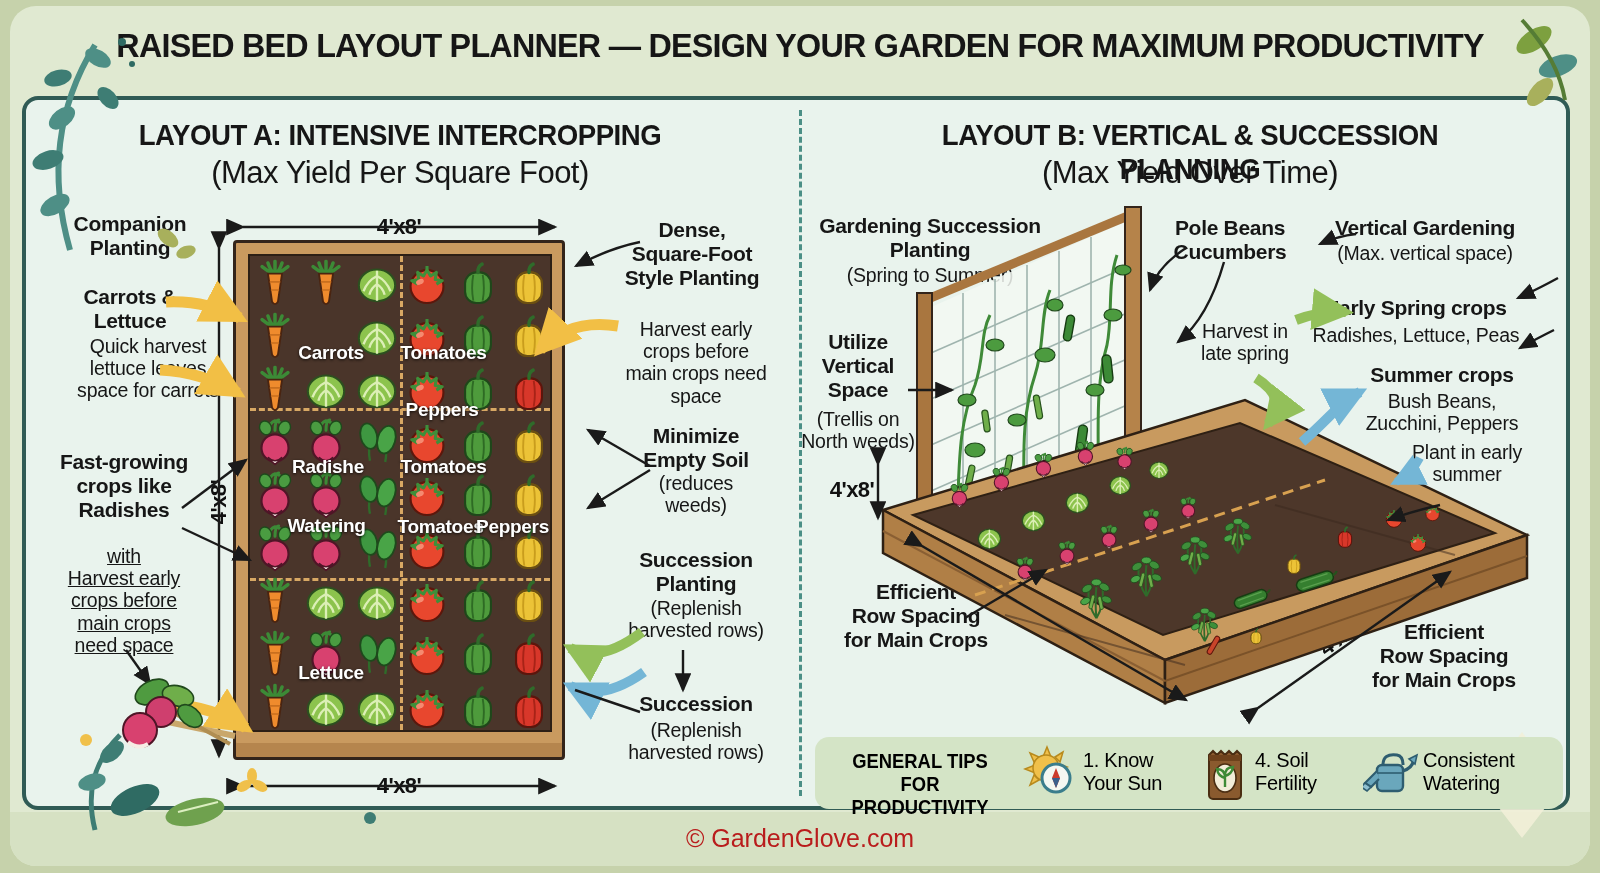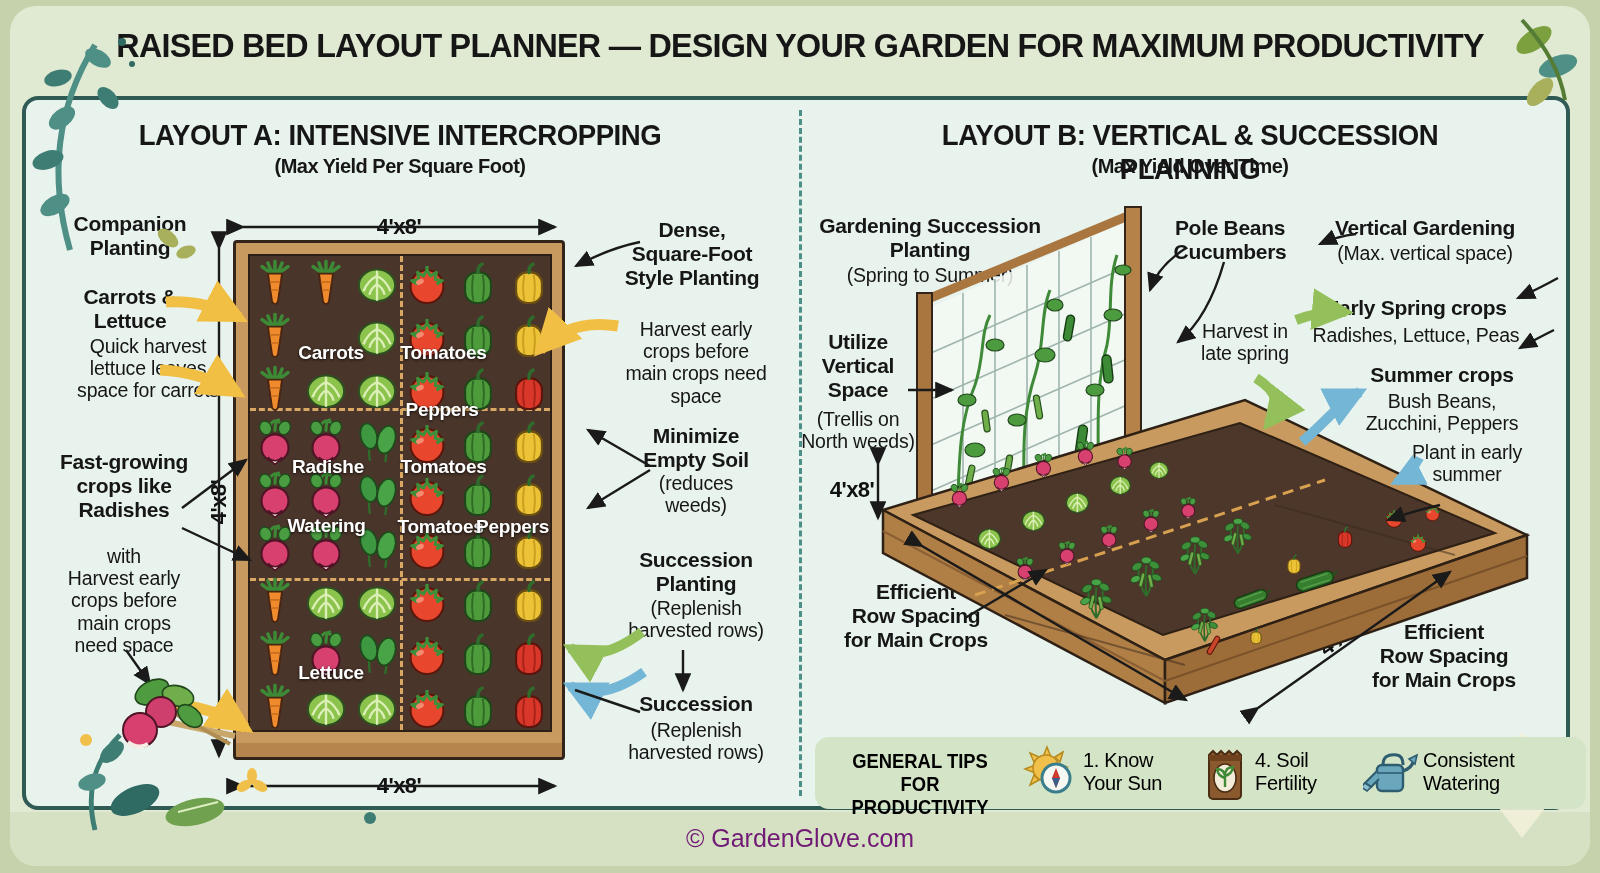--- a/index.html
+++ b/index.html
@@ -5,39 +5,39 @@
   html,body{margin:0;padding:0;}
   body{width:1600px;height:873px;background:#c6d2ab;font-family:"Liberation Sans",sans-serif;position:relative;overflow:hidden;}
   #card{position:absolute;left:10px;top:6px;width:1580px;height:860px;background:#e0e9d1;border-radius:26px;}
   #panel{position:absolute;left:22px;top:96px;width:1548px;height:714px;background:#e9f3ed;border:4px solid #305b55;border-radius:16px;box-sizing:border-box;}
   #footer-band{position:absolute;left:10px;top:812px;width:1580px;height:54px;background:#d6e1c3;border-radius:0 0 26px 26px;}
   .t{position:absolute;text-align:center;color:#161616;}
   .pre{white-space:pre-line;}
   .b{font-weight:700;font-size:21px;line-height:1.14;letter-spacing:-.3px;}
   .r{font-weight:400;font-size:19.5px;line-height:1.14;letter-spacing:-.2px;}
   .hdr{font-weight:700;font-size:30px;letter-spacing:-.5px;transform:scaleX(.92);}
-  .sub{font-weight:700;font-size:20px;letter-spacing:-.5px;}
+  .sub{font-weight:400;font-size:31px;letter-spacing:-.5px;}
   #page-title{left:0;right:0;top:26px;font-size:34px;font-weight:700;letter-spacing:-.8px;transform:scaleX(.95);}
   #divider{position:absolute;left:799px;top:110px;height:686px;border-left:3px dashed #4b8f86;}
   
   #bedA{position:absolute;left:233px;top:240px;width:332px;height:520px;background:#c99a5f;border:3px solid #33241a;border-radius:4px;box-sizing:border-box;box-shadow:inset 0 -14px 0 #b5854d;}
   #bedA-grid{position:absolute;left:12px;top:11px;width:304px;height:478px;background:#4a352a;border:2px solid #2c1f15;box-sizing:border-box;}
   .veg{position:absolute;width:47px;height:47px;transform:translate(-50%,-50%);}
   .veg svg{width:100%;height:100%;display:block;}
   .bed-label{position:absolute;transform:translate(-50%,-50%);color:#fff;font-weight:700;font-size:19px;letter-spacing:-.3px;text-shadow:0 1px 3px rgba(0,0,0,.8);white-space:nowrap;}
   .dashA{position:absolute;background:none;}
   .dash-v{border-left:3px dashed #d8a864;width:0;}
   .dash-h{border-top:3px dashed #d8a864;height:0;}
   .dim-label{position:absolute;background:#e9f3ed;font-weight:700;font-size:22px;letter-spacing:-.5px;padding:0 6px;transform:translate(-50%,-50%);white-space:nowrap;color:#111;}
   .dim-rot-l{transform:translate(-50%,-50%) rotate(-90deg);}
-  .tips-bar{position:absolute;left:815px;top:737px;width:748px;height:72px;background:#d4e4c6;border-radius:14px;padding-left:23px;}
+  .tips-bar{position:absolute;left:815px;top:737px;width:748px;height:72px;background:#d4e4c6;border-radius:14px;}
   .tips-title{position:absolute;left:10px;top:13px;width:190px;font-weight:700;font-size:20px;line-height:1.15;text-align:center;transform:scaleX(.92);white-space:pre-line;}
   .tip-label{position:absolute;top:12px;font-size:20px;font-weight:400;line-height:1.15;text-align:left;white-space:pre-line;letter-spacing:-.3px;}
   .tip-icon{position:absolute;top:8px;width:56px;height:56px;}
-  #footer-text{left:0;right:0;top:824px;font-size:25px;color:#701a75;}
+  #footer-text{left:0;right:0;top:824px;font-size:25px;color:#b91c1c;}
   svg.abs{position:absolute;pointer-events:none;}
 </style>
 </head>
 <body>
 
 <svg width="0" height="0" style="position:absolute">
   <defs>
     <g id="veg-carrot">
       <path d="M14,3 q2,6 5,9 M26,3 q-2,6 -5,9 M20,1.5 v10 M9,6 q5,4 9,6 M31,6 q-5,4 -9,6" stroke="#3c8a36" stroke-width="3" fill="none" stroke-linecap="round"></path>
       <path d="M14,12 h12 l-3.5,24 q-2.5,4 -5,0 z" fill="#ef8b2d" stroke="#4a2410" stroke-width="1.6"></path>
@@ -114,21 +114,21 @@
 <div class="t b pre" style="left:28px;top:212px;width:204px;">Companion
 Planting</div>
 <div class="t b pre" style="left:28px;top:285px;width:204px;">Carrots &amp;
 Lettuce</div>
 <div class="t r pre" style="left:46px;top:335px;width:204px;">Quick harvest
 lettuce leaves
 space for carrots</div>
 <div class="t b pre" style="left:22px;top:450px;width:204px;">Fast-growing
 crops like
 Radishes</div>
-<div class="t r pre" style="left:22px;top:545px;width:204px;">with
+<div class="t r pre" style="left:22px;top:545px;width:204px;text-decoration:underline;">with
 Harvest early
 crops before
 main crops
 need space</div>
 
 <div class="t b pre" style="left:590px;top:218px;width:204px;">Dense,
 Square-Foot
 Style Planting</div>
 <div class="t r pre" style="left:596px;top:318px;width:200px;">Harvest early
 crops before

